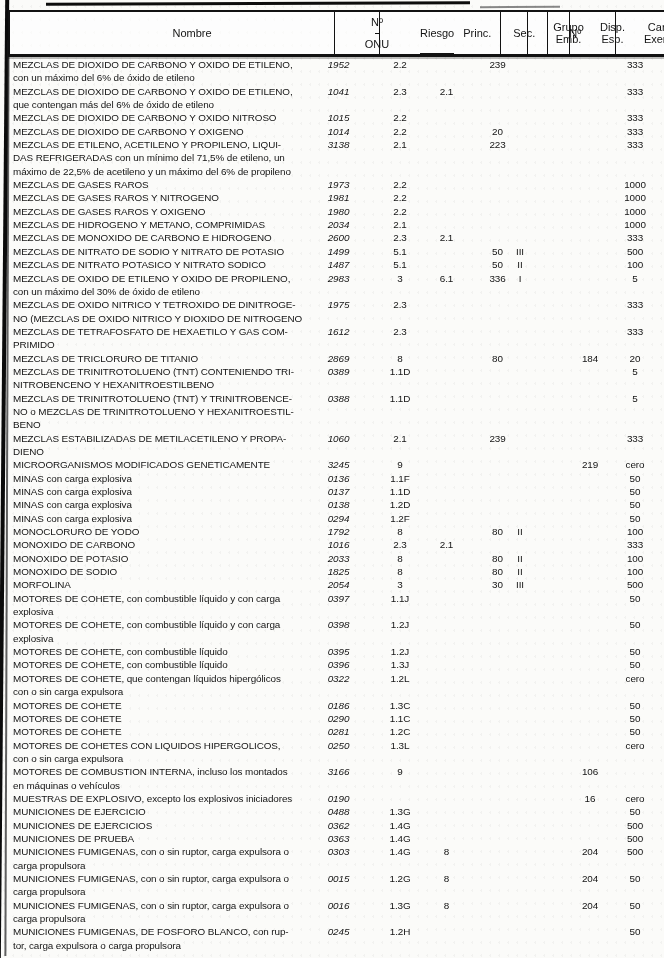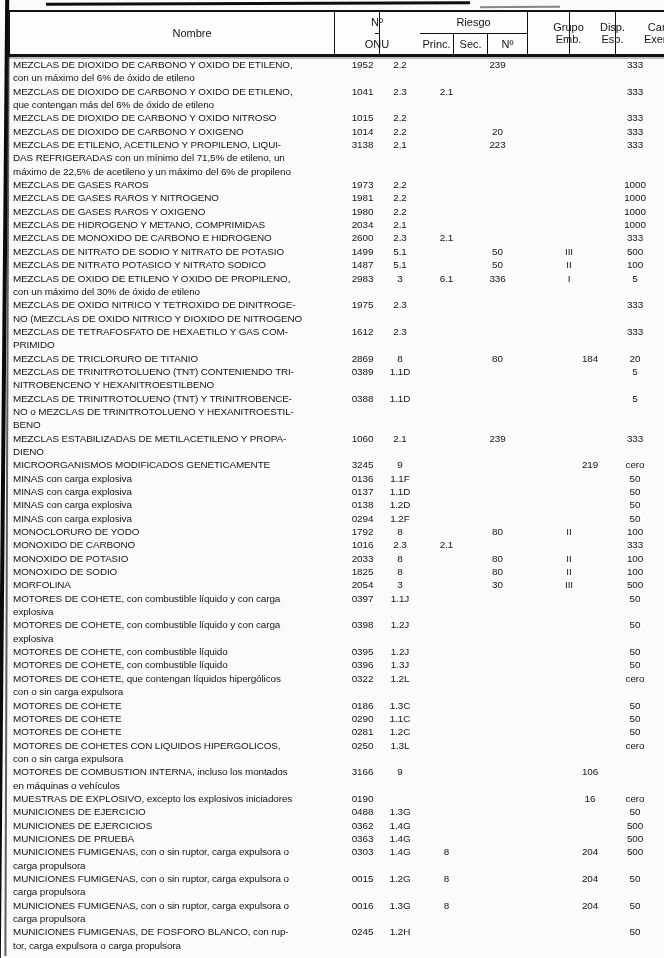--- a/index.html
+++ b/index.html
@@ -30,45 +30,45 @@
     box-shadow:0 2px 0 rgba(0,0,0,.25);
     display:flex;
     font-size:11px;line-height:12px;
     background:rgba(255,255,255,.6);
   }
   .thead .cell{border-left:1.5px solid #121212;box-sizing:border-box;padding-left:40px;}
   .h-nombre{width:324px;border-left:none !important;display:flex;align-items:center;justify-content:center;}
   .h-onu{width:45px;display:flex;flex-direction:column;}
   .h-onu > div{flex:1;display:flex;align-items:center;justify-content:center;}
   .h-onu .top{border-bottom:1.5px solid #121212;}
-  .h-riesgo{width:148px;display:flex;flex-direction:column;}
+  .h-riesgo{width:148px;display:flex;flex-direction:row;}
   .h-riesgo .top{flex:1;display:flex;align-items:center;justify-content:center;border-bottom:1.5px solid #121212;}
   .h-riesgo .sub{flex:1;display:flex;}
   .h-riesgo .sub > div{display:flex;align-items:center;justify-content:center;box-sizing:border-box;}
   .h-princ{width:46px;}
   .h-sec{width:47px;border-left:1.5px solid #121212;}
   .h-num{width:55px;border-left:1.5px solid #121212;}
   .h-grupo{width:42px;}
   .h-disp{width:46px;}
   .h-cant{width:51px;}
   .two{display:flex;align-items:center;justify-content:center;text-align:center;white-space:pre-line;}
 
   
   .tbody{
     position:absolute;left:0;top:58px;width:664px;
   }
   .row{position:relative;width:664px;}
   .row span{display:block;font-size:9.9px;line-height:13.35px;letter-spacing:-0.1px;}
   .c-name{padding-left:13px;width:326px;white-space:pre;}
   .val{position:absolute;top:0;text-align:center;}
-  .c-onu{left:340px;width:45px;}
+  .c-onu{left:316px;width:45px;font-style:italic;}
   .c-princ{left:377px;width:46px;}
   .c-sec{left:423px;width:47px;}
   .c-num{left:470px;width:55px;}
-  .c-grupo{left:548px;width:42px;}
+  .c-grupo{left:499px;width:42px;}
   .c-disp{left:567px;width:46px;}
   .c-cant{left:613px;width:44px;}
 </style>
 </head>
 <body>
 
 <div class="page">
   <div class="spine1"></div>
   <div class="spine2"></div>
   <div class="topline"></div>

